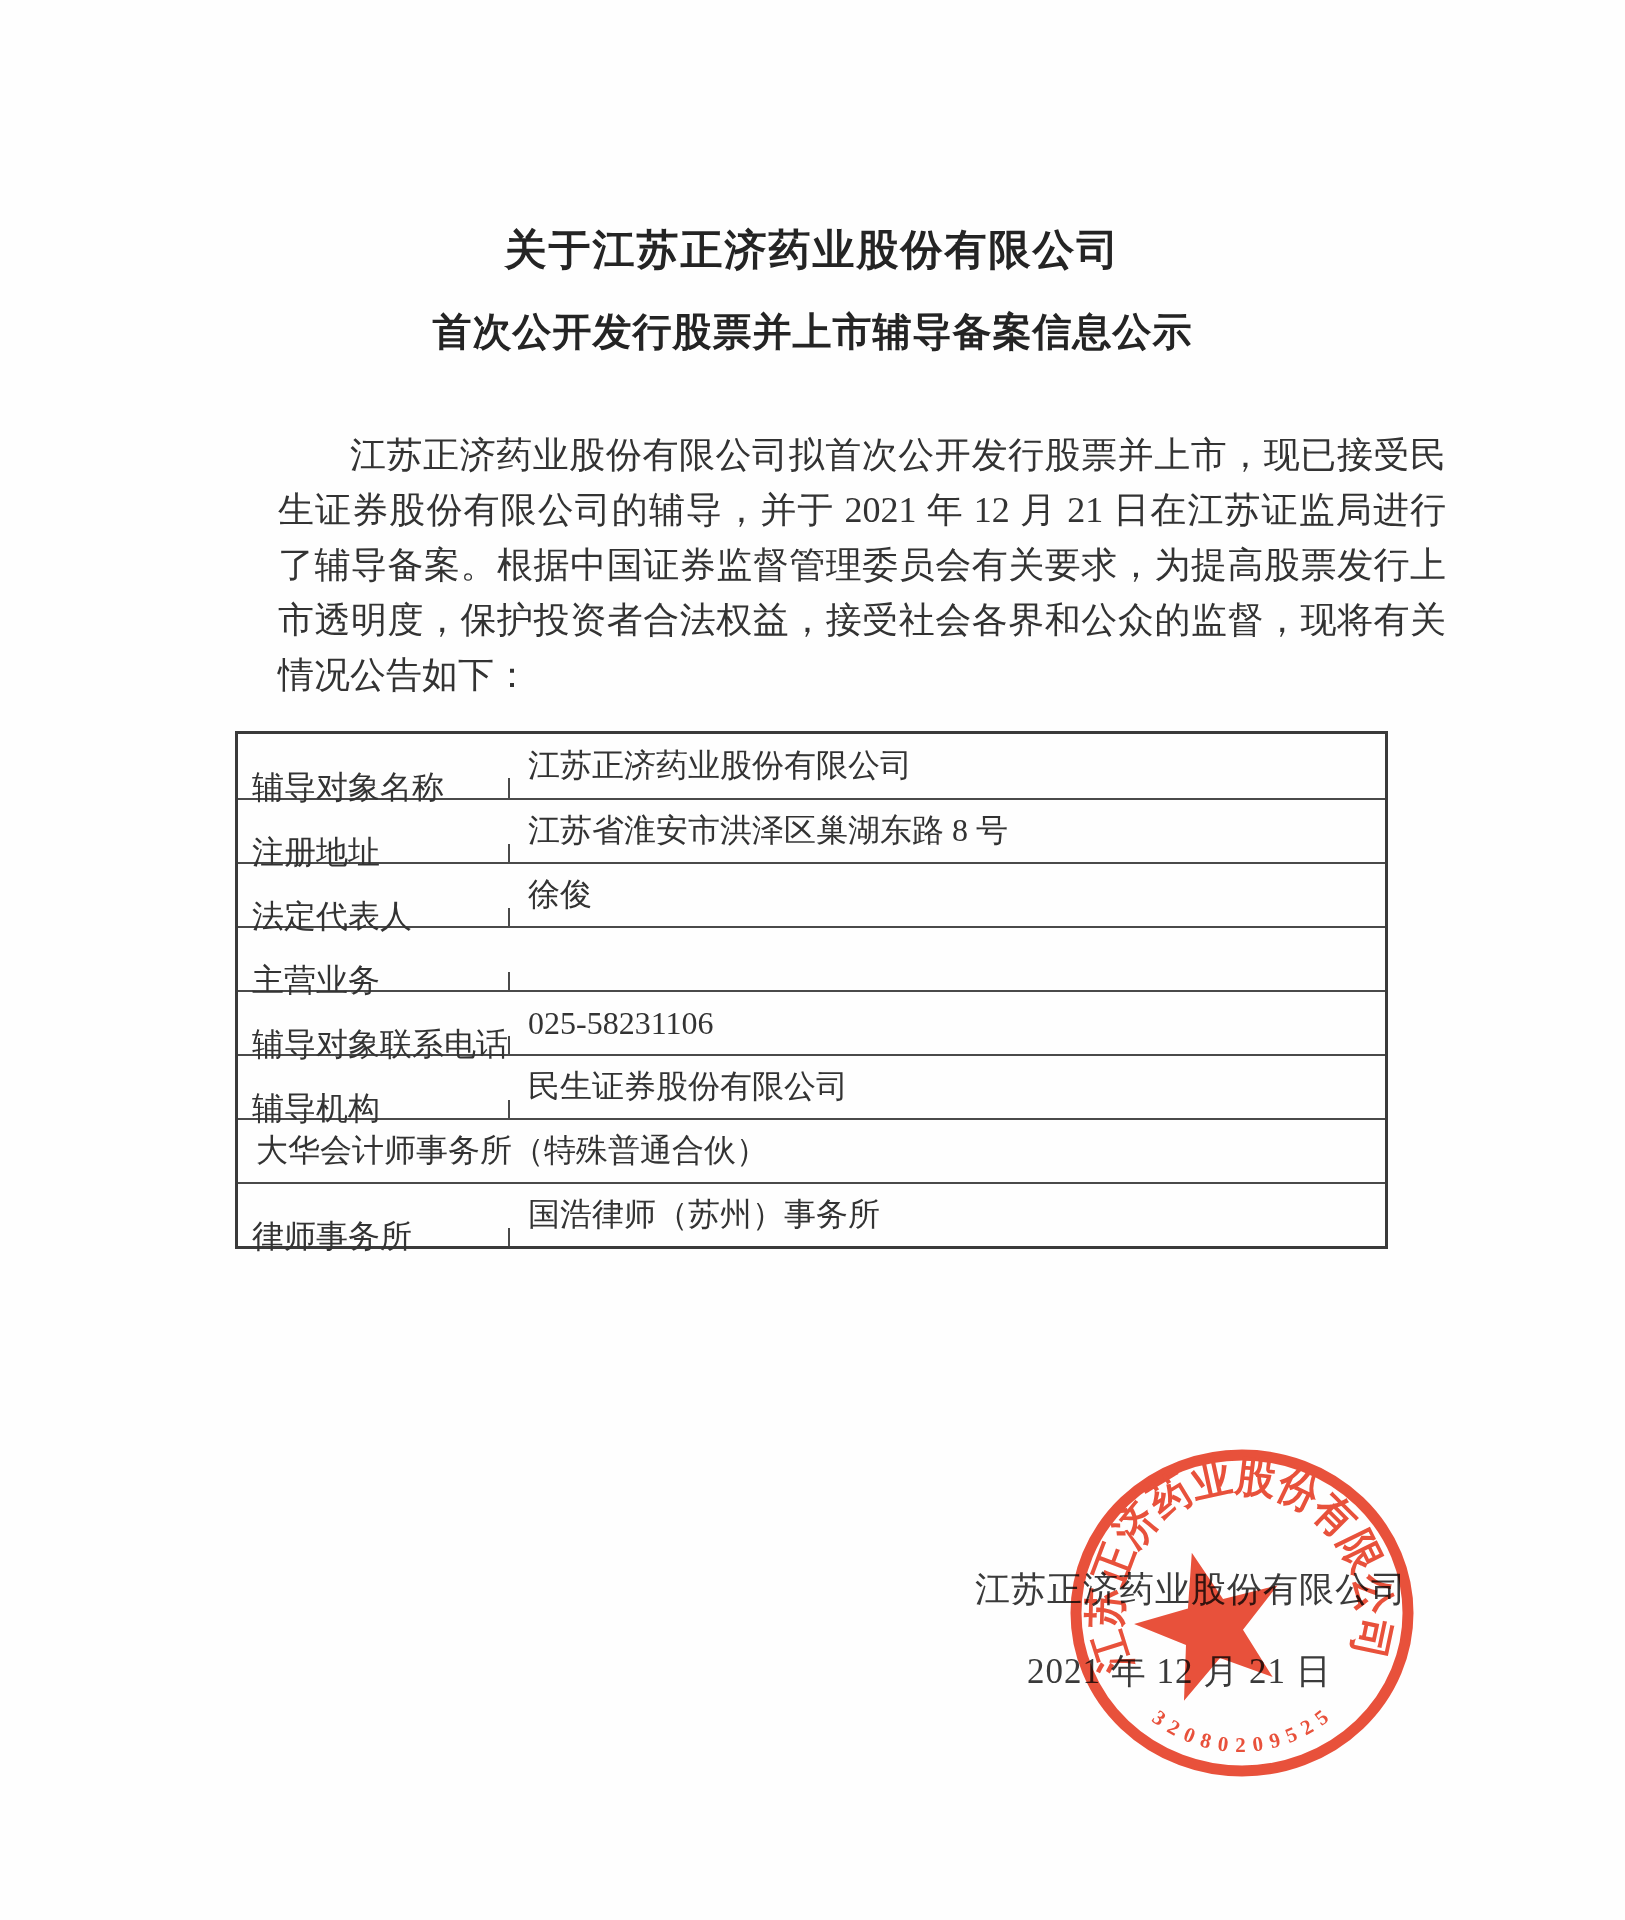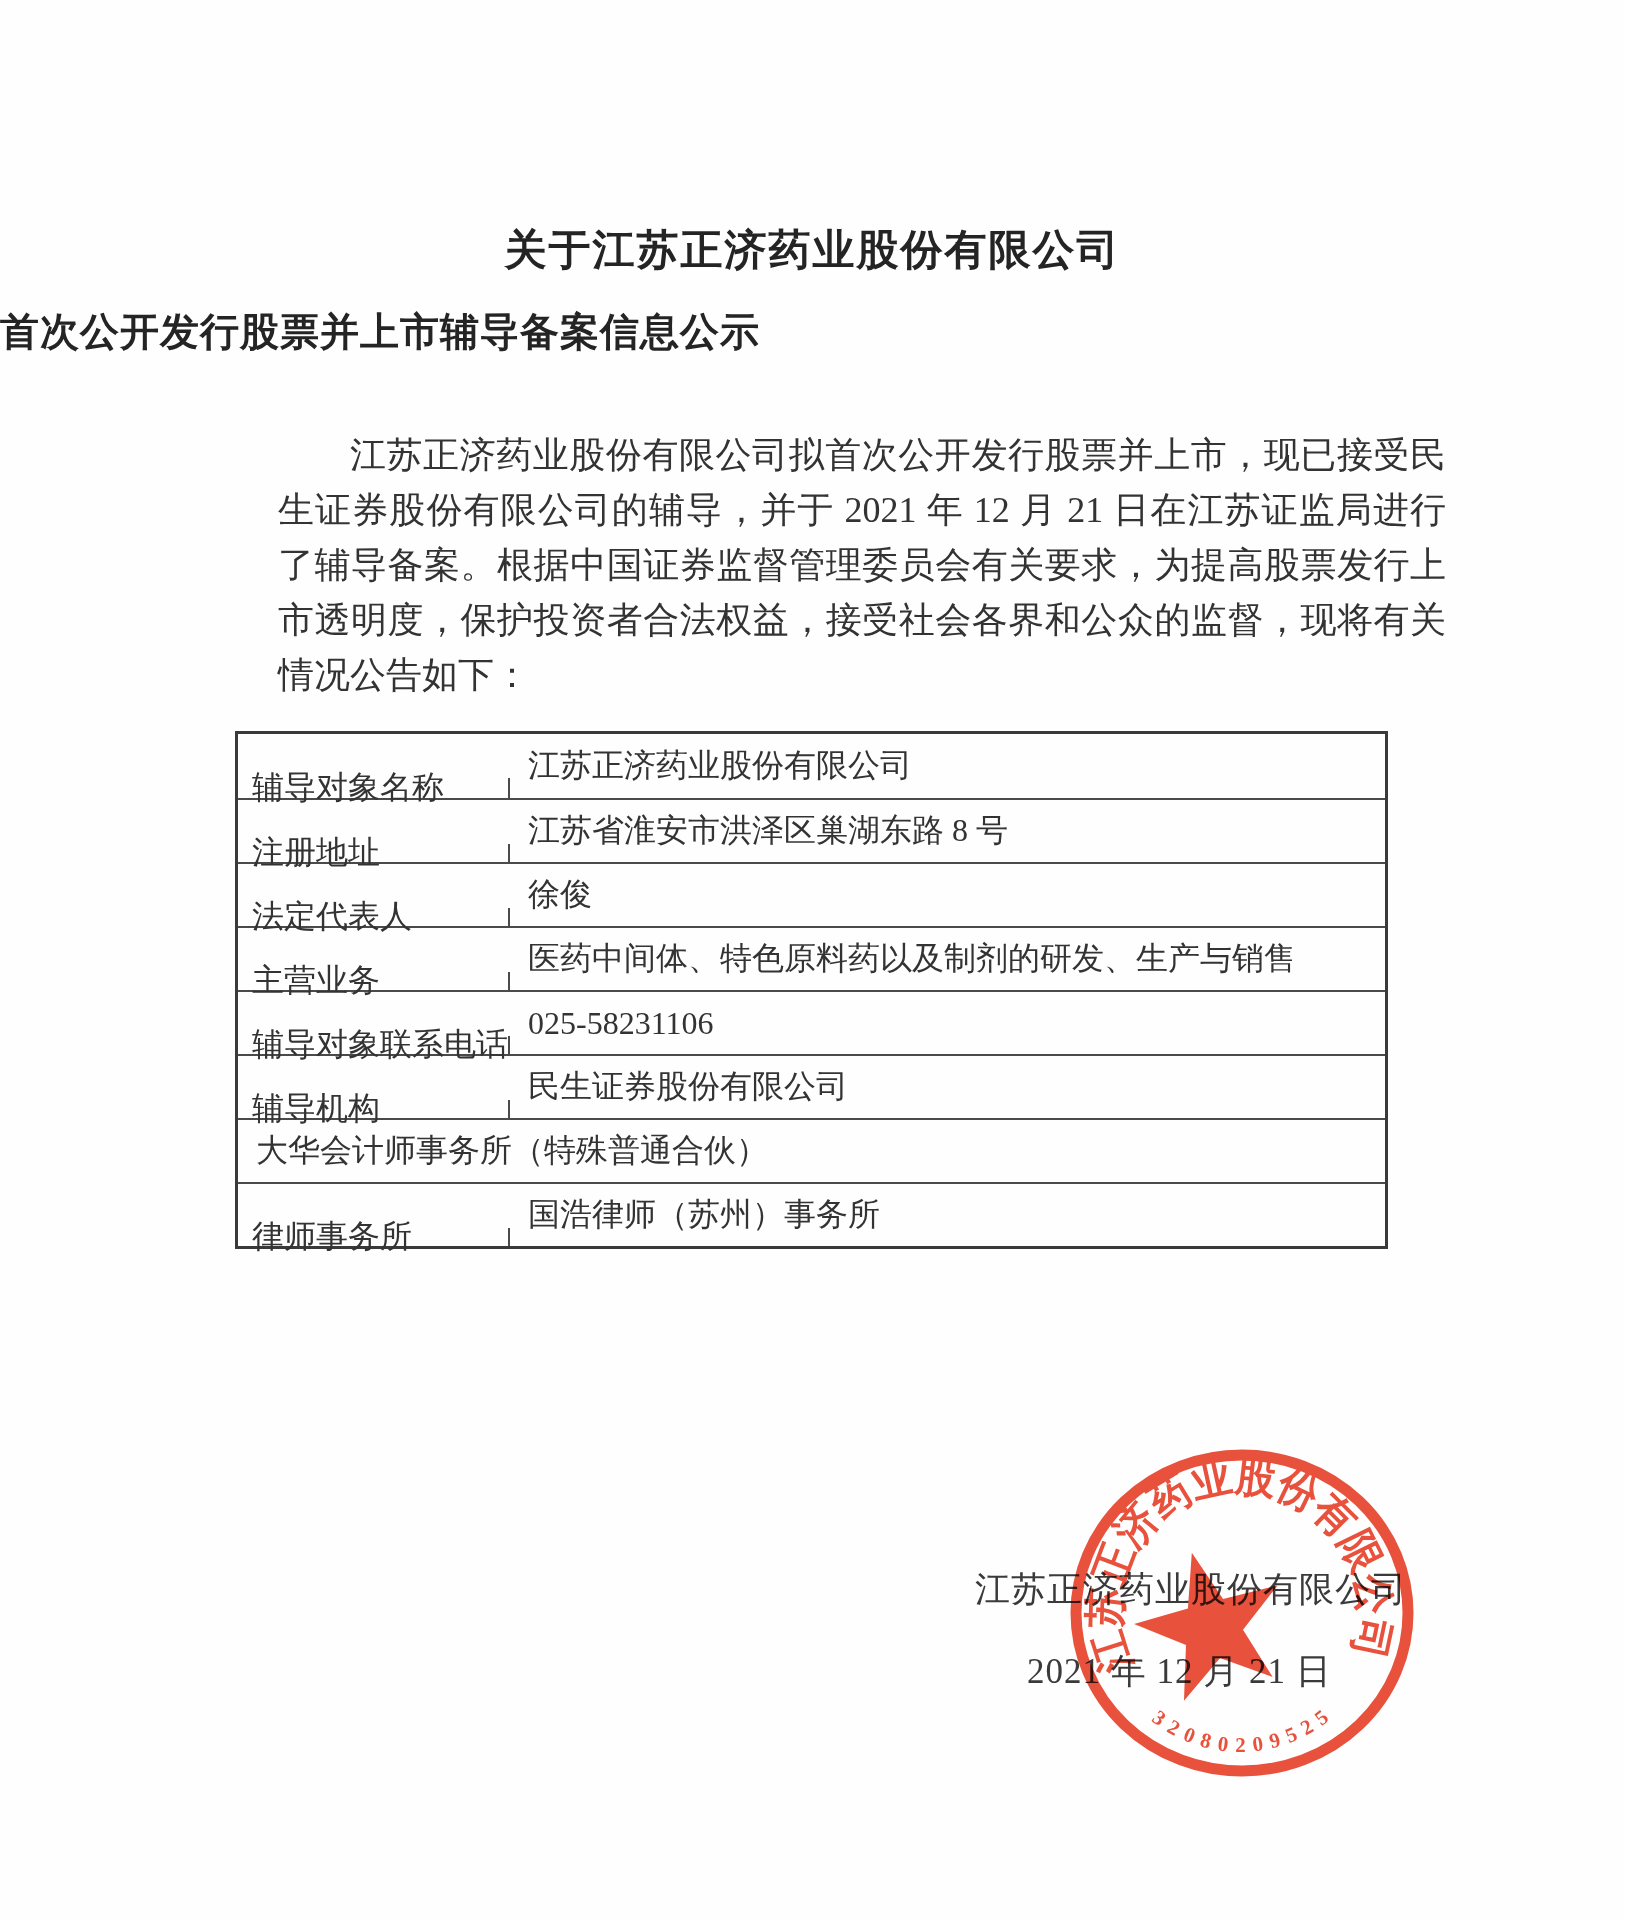--- a/index.html
+++ b/index.html
@@ -14,21 +14,21 @@
   .page{position:absolute;inset:0;background:#fefefe;}
 
   
   .title1{
     position:absolute;top:222px;left:0;width:100%;
     text-align:center;font-size:42px;font-weight:700;
     letter-spacing:2px;color:#242424;
   }
   .title2{
     position:absolute;top:305px;left:0;width:100%;
-    font-size:39px;font-weight:700;
+    text-align:center;font-size:39px;font-weight:700;
     letter-spacing:1px;color:#242424;
   }
 
   
   .para{
     position:absolute;left:230px;top:428px;width:1168px;
     font-size:36px;line-height:55px;
     text-align:justify;text-justify:inter-ideograph;
     text-indent:72px;color:#333333;margin-left:48px;
   }
@@ -97,21 +97,20 @@
     <div class="trow">
       <div class="tlabel">注册地址</div>
       <div class="tvalue">江苏省淮安市洪泽区巢湖东路 8 号</div>
     </div>
     <div class="trow">
       <div class="tlabel">法定代表人</div>
       <div class="tvalue">徐俊</div>
     </div>
     <div class="trow">
       <div class="tlabel">主营业务</div>
-      <div class="tvalue">医药中间体、特色原料药以及制剂的研发、生产与销售</div>
     </div>
     <div class="trow">
       <div class="tlabel">辅导对象联系电话</div>
       <div class="tvalue">025-58231106</div>
     </div>
     <div class="trow">
       <div class="tlabel">辅导机构</div>
       <div class="tvalue">民生证券股份有限公司</div>
     </div>
     <div class="trow">

